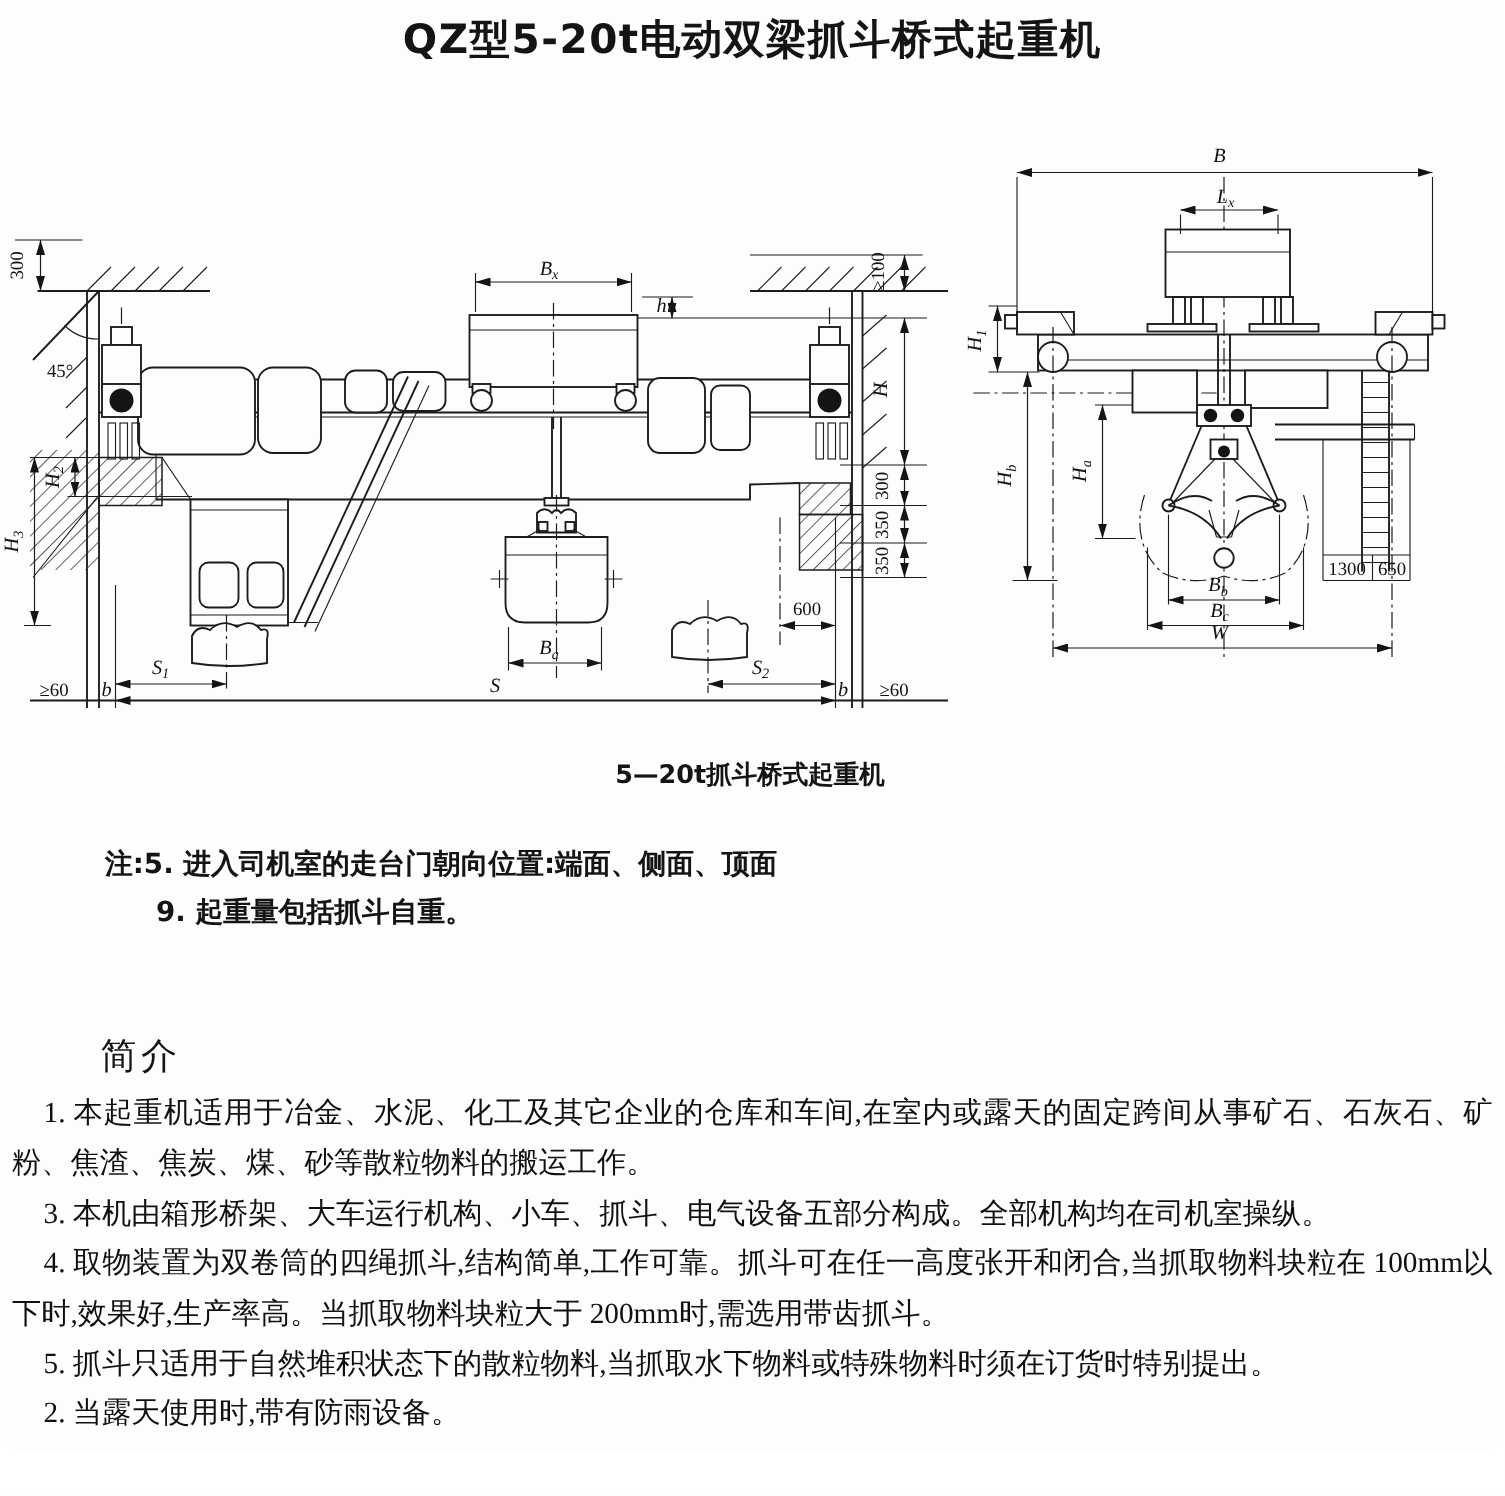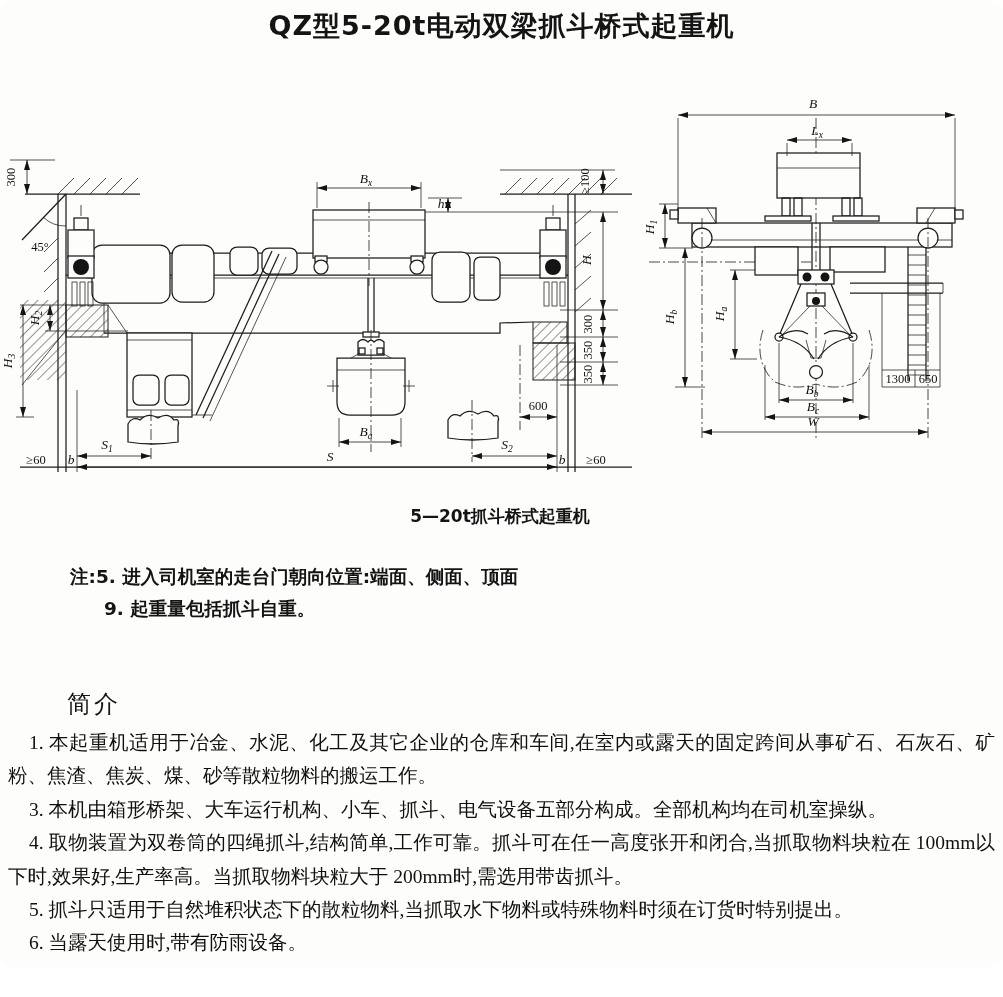--- a/index.html
+++ b/index.html
@@ -388,16 +388,16 @@
     <div class="note-line indent">9. 起重量包括抓斗自重。</div>
   </div>
 
   <div class="intro-heading">简介</div>
 
   <div class="intro">
     <p>1. 本起重机适用于冶金、水泥、化工及其它企业的仓库和车间,在室内或露天的固定跨间从事矿石、石灰石、矿粉、焦渣、焦炭、煤、砂等散粒物料的搬运工作。</p>
     <p>3. 本机由箱形桥架、大车运行机构、小车、抓斗、电气设备五部分构成。全部机构均在司机室操纵。</p>
     <p>4. 取物装置为双卷筒的四绳抓斗,结构简单,工作可靠。抓斗可在任一高度张开和闭合,当抓取物料块粒在 100mm以下时,效果好,生产率高。当抓取物料块粒大于 200mm时,需选用带齿抓斗。</p>
     <p>5. 抓斗只适用于自然堆积状态下的散粒物料,当抓取水下物料或特殊物料时须在订货时特别提出。</p>
-    <p>6. 当露天使用时,带有防雨设备。</p>
+    <p>2. 当露天使用时,带有防雨设备。</p>
   </div>
 
 </div>
 
 </body></html>

